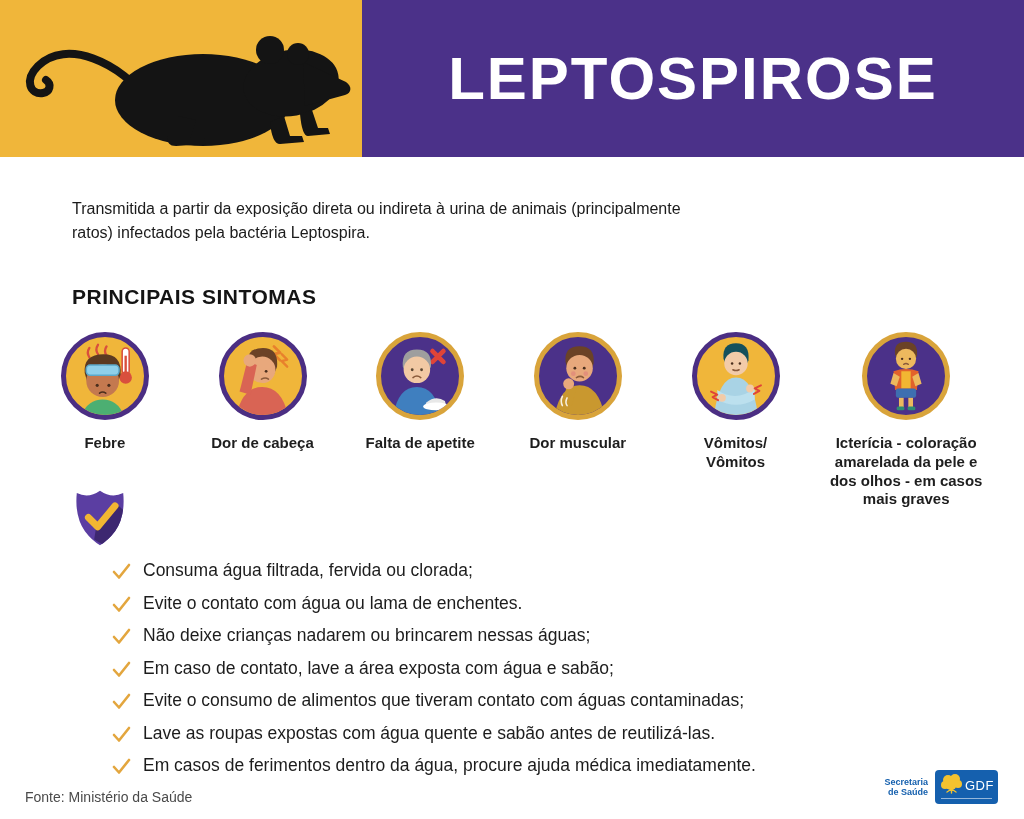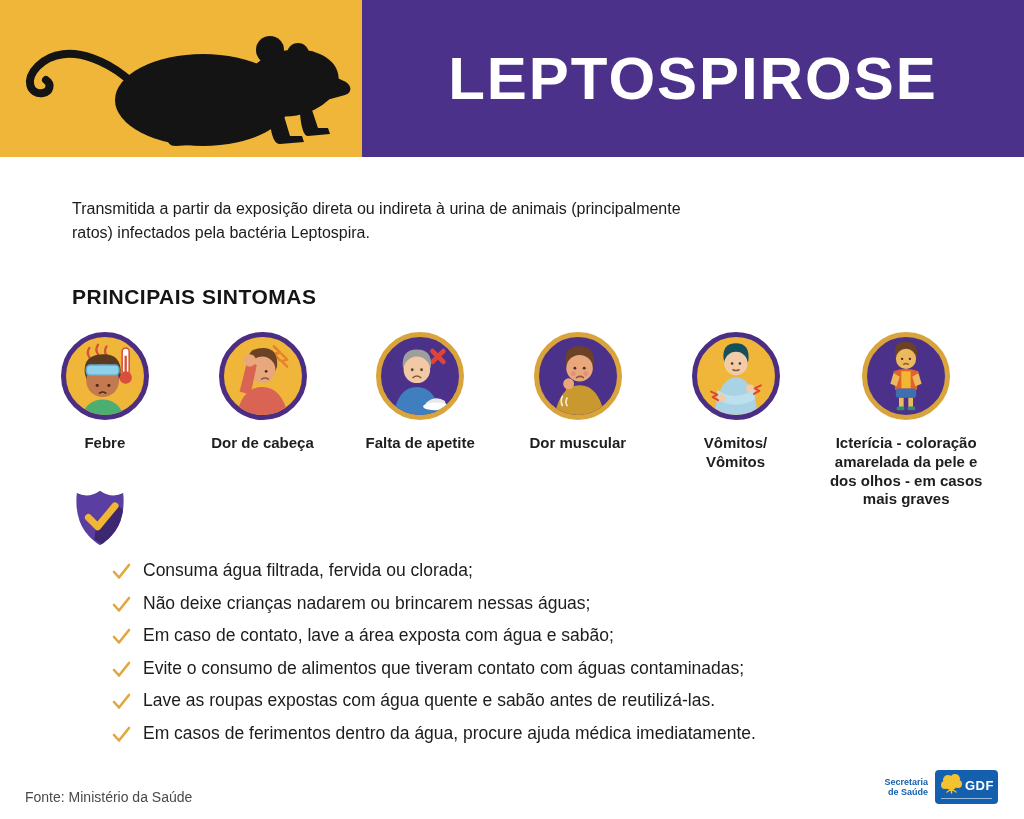--- a/index.html
+++ b/index.html
@@ -93,21 +93,21 @@
     text-align: right; line-height: 1.15; margin-right: 7px;
     white-space: pre-line;
   }
   .gdf-box {
     width: 63px; height: 34px; background: #1560AE; border-radius: 4px;
     position: relative; display: flex; align-items: center;
   }
   .gdf-tree { position: absolute; left: 4px; top: 2px; }
   .gdf-label {
     position: absolute; left: 30px; top: 8px;
-    color: #ffffff; font-size: 13px; font-weight: 700; letter-spacing: 0.5px;
+    color: #ffffff; font-size: 13px; font-weight: 400; letter-spacing: 0.5px;
   }
   .gdf-line {
     position: absolute; left: 6px; right: 6px; bottom: 5px; height: 1px;
     background: rgba(255,255,255,0.55);
   }
 </style>
 </head>
 <body>
 
 <div class="page">
@@ -288,20 +288,26 @@
     <div class="check-item">
       <span class="check-glyph"><svg width="19" height="17" viewBox="0 0 19 17">
             <path d="M2 9 L 7 14.5 L 17 2" fill="none" stroke="#E3A63E" stroke-width="2.6" stroke-linecap="round" stroke-linejoin="round"></path>
           </svg></span>
       <span class="check-text">Consuma água filtrada, fervida ou clorada;</span>
     </div>
     <div class="check-item">
       <span class="check-glyph"><svg width="19" height="17" viewBox="0 0 19 17">
             <path d="M2 9 L 7 14.5 L 17 2" fill="none" stroke="#E3A63E" stroke-width="2.6" stroke-linecap="round" stroke-linejoin="round"></path>
           </svg></span>
+      <span class="check-text">Evite o contato com água ou lama de enchentes.</span>
+    </div>
+    <div class="check-item">
+      <span class="check-glyph"><svg width="19" height="17" viewBox="0 0 19 17">
+            <path d="M2 9 L 7 14.5 L 17 2" fill="none" stroke="#E3A63E" stroke-width="2.6" stroke-linecap="round" stroke-linejoin="round"></path>
+          </svg></span>
       <span class="check-text">Não deixe crianças nadarem ou brincarem nessas águas;</span>
     </div>
     <div class="check-item">
       <span class="check-glyph"><svg width="19" height="17" viewBox="0 0 19 17">
             <path d="M2 9 L 7 14.5 L 17 2" fill="none" stroke="#E3A63E" stroke-width="2.6" stroke-linecap="round" stroke-linejoin="round"></path>
           </svg></span>
       <span class="check-text">Em caso de contato, lave a área exposta com água e sabão;</span>
     </div>
     <div class="check-item">
       <span class="check-glyph"><svg width="19" height="17" viewBox="0 0 19 17">

